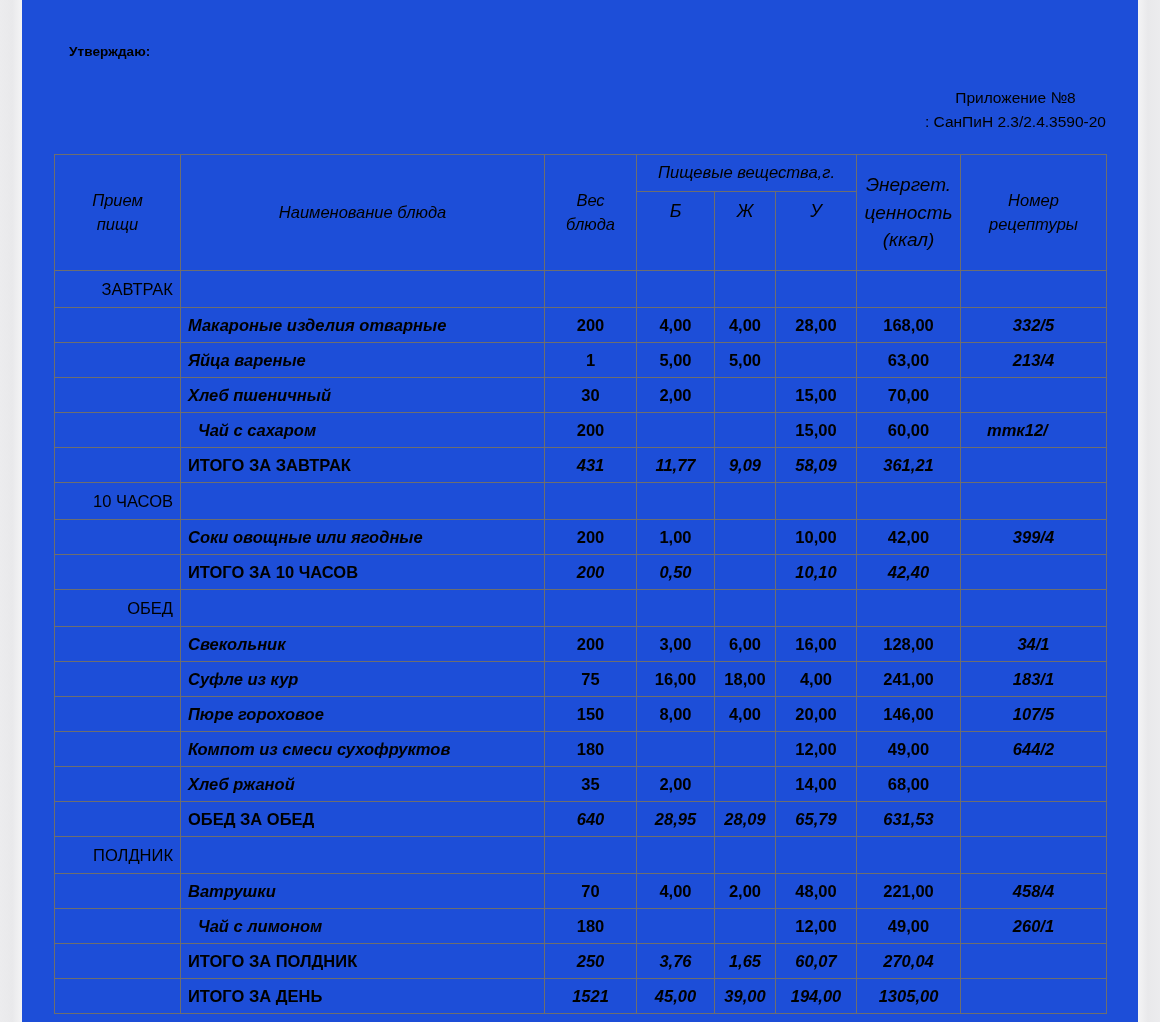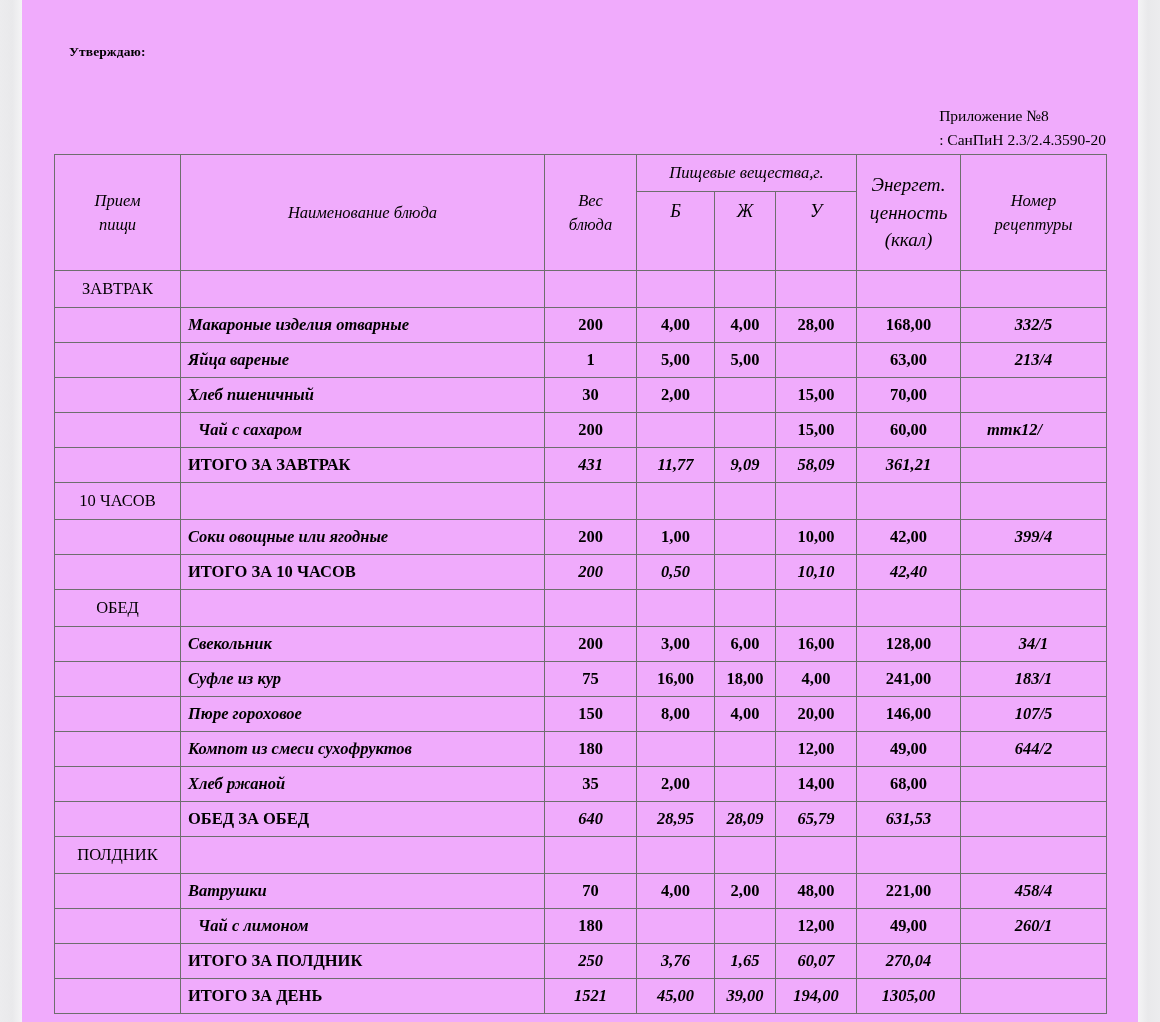--- a/index.html
+++ b/index.html
@@ -29,22 +29,21 @@
     right: 0;
     background: linear-gradient(to left, #ececee 0%, #e9e9eb 55%, #f4f4f5 100%);
   }
 
   .page {
     position: absolute;
     left: 22px;
     top: 0;
     width: 1116px;
     height: 1022px;
-    background: #f0abfc;
-    font-family: Liberation Serif, serif;
+    background: #1d4ed8;
   }
 
   
   .approve {
     position: absolute;
     left: 47px;
     top: 43px;
     width: 330px;
   }
   .approve-title {
@@ -82,22 +81,22 @@
     font-size: 14.6px;
     font-weight: bold;
     margin-top: 2px;
     line-height: 1.2;
     white-space: nowrap;
   }
 
   .doc-refs {
     position: absolute;
     right: 32px;
-    top: 104px;
-    text-align: left;
+    top: 86px;
+    text-align: center;
     font-size: 15.5px;
     line-height: 1.58;
   }
 
   
   table.menu {
     position: absolute;
     left: 32px;
     top: 154px;
     width: 1052px;
@@ -134,21 +133,21 @@
   thead th.group  { height: 36px; font-size: 16.6px; padding: 0 2px; }
   thead th.sub    { height: 72px; font-size: 18px; vertical-align: top; padding-top: 6px; }
   thead th .two-line span { display: block; }
   thead th.energy { font-size: 19px; padding: 0 3px; }
 
   
   tbody td { height: 34px; }
   tr.meal-head td { height: 36px; }
   td.meal {
     font-size: 17px;
-    text-align: center;
+    text-align: right;
     padding-left: 6px;
   }
   td.dish {
     font-weight: bold;
     font-style: italic;
     text-align: left;
     padding-left: 14px;
     font-size: 17px;
   }
   td.dish.indent { padding-left: 17px; }

